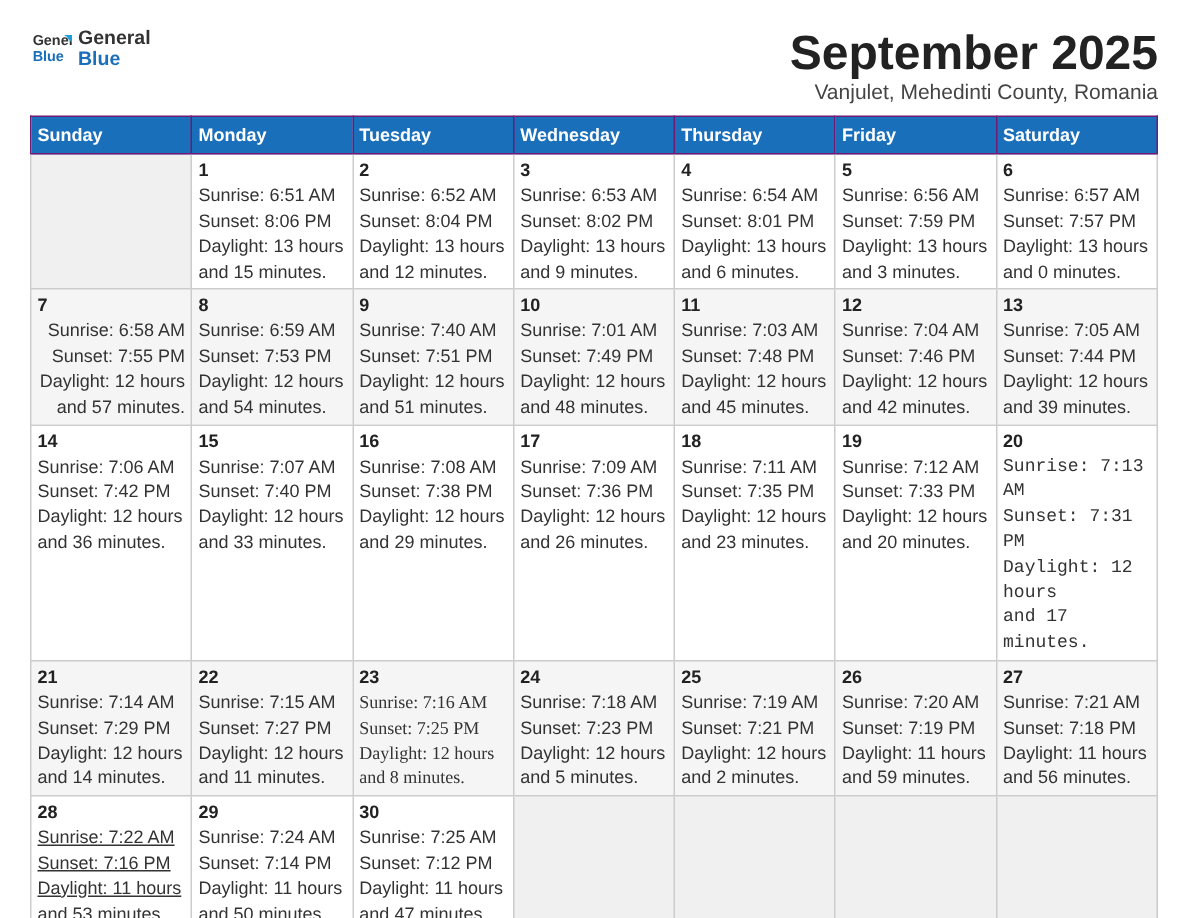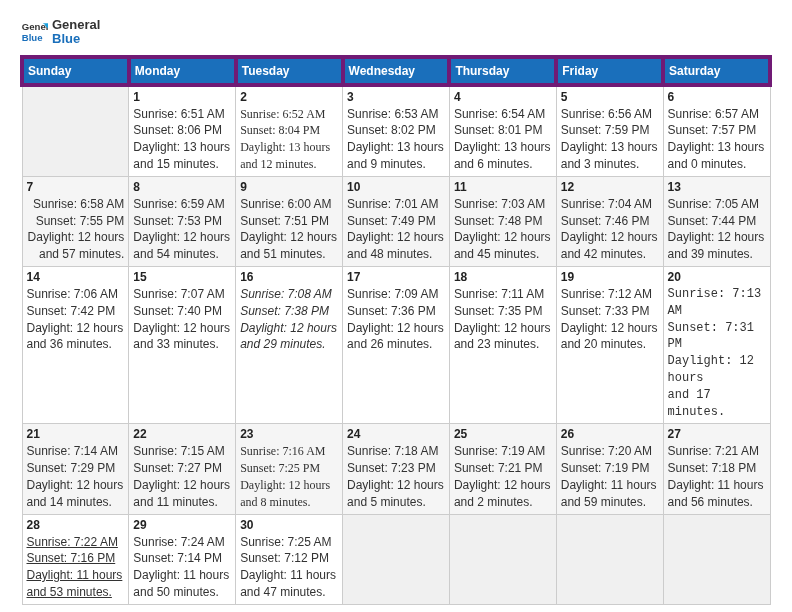--- a/index.html
+++ b/index.html
@@ -51,21 +51,21 @@
       border-collapse: collapse;
       width: 100%;
       table-layout: fixed;
     }
     .calendar thead tr th {
       background: #1a6fbb;
       color: #fff;
       font-size: 12px;
       font-weight: bold;
       padding: 5px 4px;
-      border: 4px solid #701a75;
+      border: 1px solid #701a75;
       text-align: left;
     }
     .calendar tbody tr td {
       border: 1px solid #ccc;
       vertical-align: top;
       padding: 3px 4px;
       font-size: 9.5px;
       color: #333;
       height: 88px;
     }
@@ -104,20 +104,24 @@
         <text x="2" y="14" font-size="11" font-weight="bold" fill="#333" font-family="Arial">General</text>
         <text x="2" y="26" font-size="11" font-weight="bold" fill="#1a6fbb" font-family="Arial">Blue</text>
         <polygon points="26,6 32,10 32,6" fill="#1a9fdd"></polygon>
         <polygon points="28,8 34,14 34,8" fill="#1a9fdd"></polygon>
       </svg>
       <div>
         <div style="font-size:13px;font-weight:bold;color:#333;line-height:1.1;">General</div>
         <div style="font-size:13px;font-weight:bold;color:#1a6fbb;line-height:1.1;">Blue</div>
       </div>
     </div>
+    <div class="title-block">
+      <div class="month-title">September 2025</div>
+      <div class="location-title">Vanjulet, Mehedinti County, Romania</div>
+    </div>
   </div>
 
   <table class="calendar">
     <thead>
       <tr>
       <th>Sunday</th>
           <th>Monday</th>
           <th>Tuesday</th>
           <th>Wednesday</th>
           <th>Thursday</th>
@@ -130,21 +134,21 @@
           <td class="empty"></td>
           <td>
             <span class="day-num">1</span>
             <div class="day-info" style="white-space: pre-line;">Sunrise: 6:51 AM
 Sunset: 8:06 PM
 Daylight: 13 hours
 and 15 minutes.</div>
           </td>
           <td>
             <span class="day-num">2</span>
-            <div class="day-info" style="white-space: pre-line; font-family: Liberation Serif, serif;">Sunrise: 6:52 AM
+            <div class="day-info" style="white-space: pre-line;">Sunrise: 6:52 AM
 Sunset: 8:04 PM
 Daylight: 13 hours
 and 12 minutes.</div>
           </td>
           <td>
             <span class="day-num">3</span>
             <div class="day-info" style="white-space: pre-line;">Sunrise: 6:53 AM
 Sunset: 8:02 PM
 Daylight: 13 hours
 and 9 minutes.</div>
@@ -181,21 +185,21 @@
           </td>
           <td>
             <span class="day-num">8</span>
             <div class="day-info" style="white-space: pre-line;">Sunrise: 6:59 AM
 Sunset: 7:53 PM
 Daylight: 12 hours
 and 54 minutes.</div>
           </td>
           <td>
             <span class="day-num">9</span>
-            <div class="day-info" style="white-space: pre-line;">Sunrise: 6:00 AM
+            <div class="day-info" style="white-space: pre-line;">Sunrise: 7:40 AM
 Sunset: 7:51 PM
 Daylight: 12 hours
 and 51 minutes.</div>
           </td>
           <td>
             <span class="day-num">10</span>
             <div class="day-info" style="white-space: pre-line;">Sunrise: 7:01 AM
 Sunset: 7:49 PM
 Daylight: 12 hours
 and 48 minutes.</div>
@@ -232,21 +236,21 @@
           </td>
           <td>
             <span class="day-num">15</span>
             <div class="day-info" style="white-space: pre-line;">Sunrise: 7:07 AM
 Sunset: 7:40 PM
 Daylight: 12 hours
 and 33 minutes.</div>
           </td>
           <td>
             <span class="day-num">16</span>
-            <div class="day-info" style="white-space: pre-line; font-style: italic;">Sunrise: 7:08 AM
+            <div class="day-info" style="white-space: pre-line;">Sunrise: 7:08 AM
 Sunset: 7:38 PM
 Daylight: 12 hours
 and 29 minutes.</div>
           </td>
           <td>
             <span class="day-num">17</span>
             <div class="day-info" style="white-space: pre-line;">Sunrise: 7:09 AM
 Sunset: 7:36 PM
 Daylight: 12 hours
 and 26 minutes.</div>

